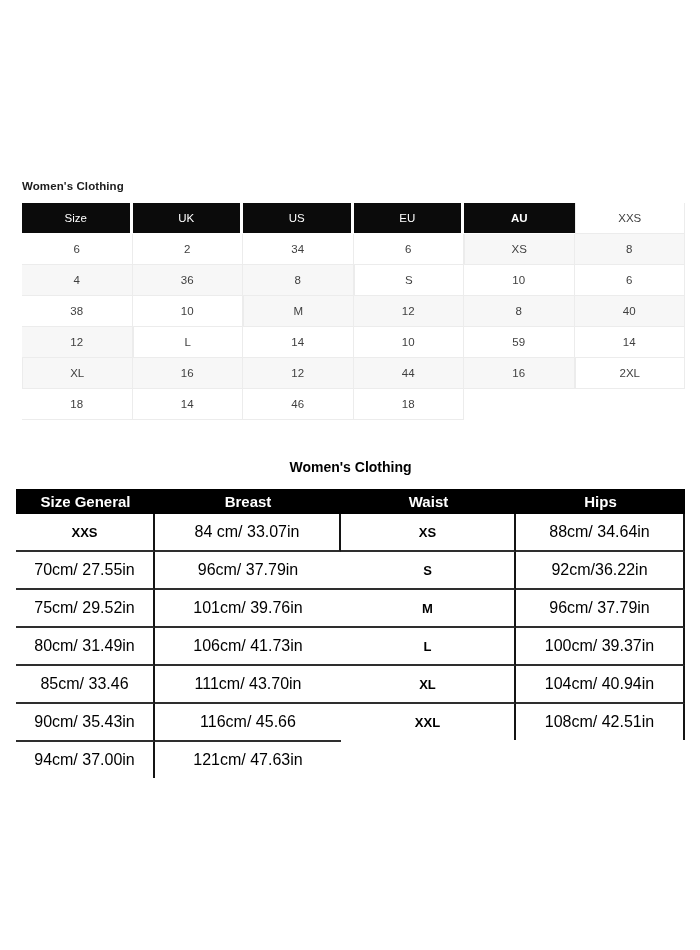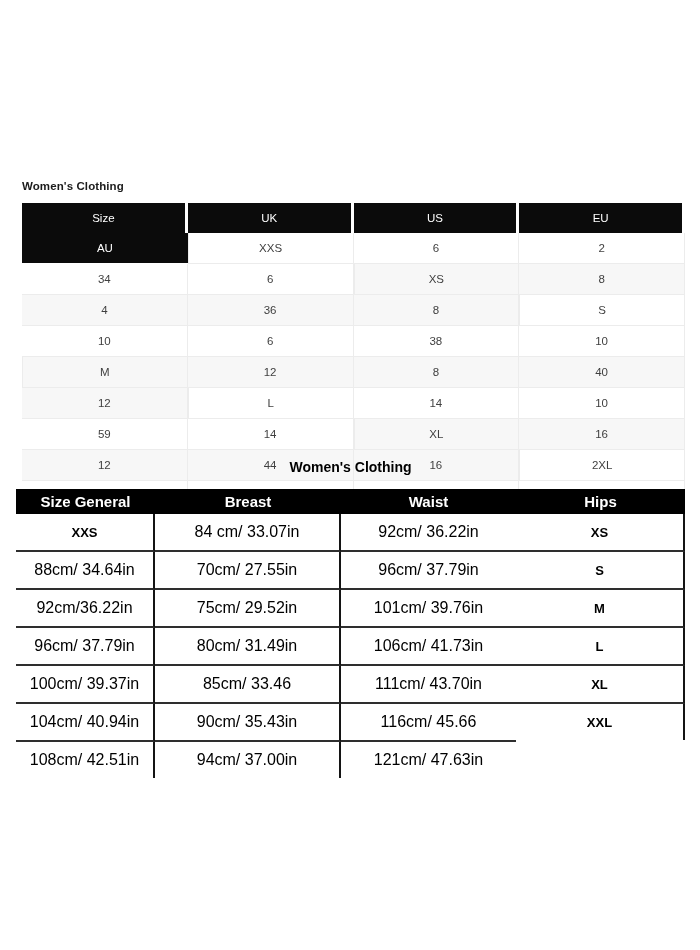--- a/index.html
+++ b/index.html
@@ -14,28 +14,28 @@
     overflow:hidden;font-family:"Liberation Sans", sans-serif;
   }
 
   
   .t1-title{
     position:absolute;left:22px;top:180px;
     font-size:11.5px;font-weight:600;color:#1b1b1b;letter-spacing:.1px;
   }
   #t1{
     position:absolute;left:22px;top:203px;width:663px;
-    display:grid;grid-template-columns:repeat(4,1fr);
+    display:grid;grid-template-columns:repeat(6,1fr);
   }
   .t1-th{
     background:var(--t1-header-bg);color:var(--t1-header-text);
     height:30px;display:flex;align-items:center;justify-content:center;
     font-size:11.5px;font-weight:normal;border-right:3px solid #ffffff;
   }
-  .t1-th.last-col{border-right:none;}
+  .t1-th.last-col{border-right:none;font-weight:bold;}
   .t1-td{
     height:30px;display:flex;align-items:center;justify-content:center;
     font-size:11.5px;color:var(--t1-text);background:#ffffff;
     border-right:1px solid var(--t1-line);border-bottom:1px solid var(--t1-line);
   }
   .t1-td.first-col{border-left:1px solid var(--t1-line);}
   .t1-td.alt{background:var(--t1-alt);}
 
   
   .t2-title{
@@ -109,21 +109,20 @@
   </div>
 
 <div class="t2-title">Women's Clothing</div>
 <div id="t2">
     <div class="t2-th">Size General</div>
     <div class="t2-th">Breast</div>
     <div class="t2-th">Waist</div>
     <div class="t2-th last-col">Hips</div>
     <div class="t2-td first-col">XXS</div>
     <div class="t2-td">84 cm/ 33.07in</div>
-    <div class="t2-td last-col">92cm/ 36.22in</div>
     <div class="t2-td first-col">XS</div>
     <div class="t2-td">88cm/ 34.64in</div>
     <div class="t2-td">70cm/ 27.55in</div>
     <div class="t2-td last-col">96cm/ 37.79in</div>
     <div class="t2-td first-col">S</div>
     <div class="t2-td">92cm/36.22in</div>
     <div class="t2-td">75cm/ 29.52in</div>
     <div class="t2-td last-col">101cm/ 39.76in</div>
     <div class="t2-td first-col">M</div>
     <div class="t2-td">96cm/ 37.79in</div>

